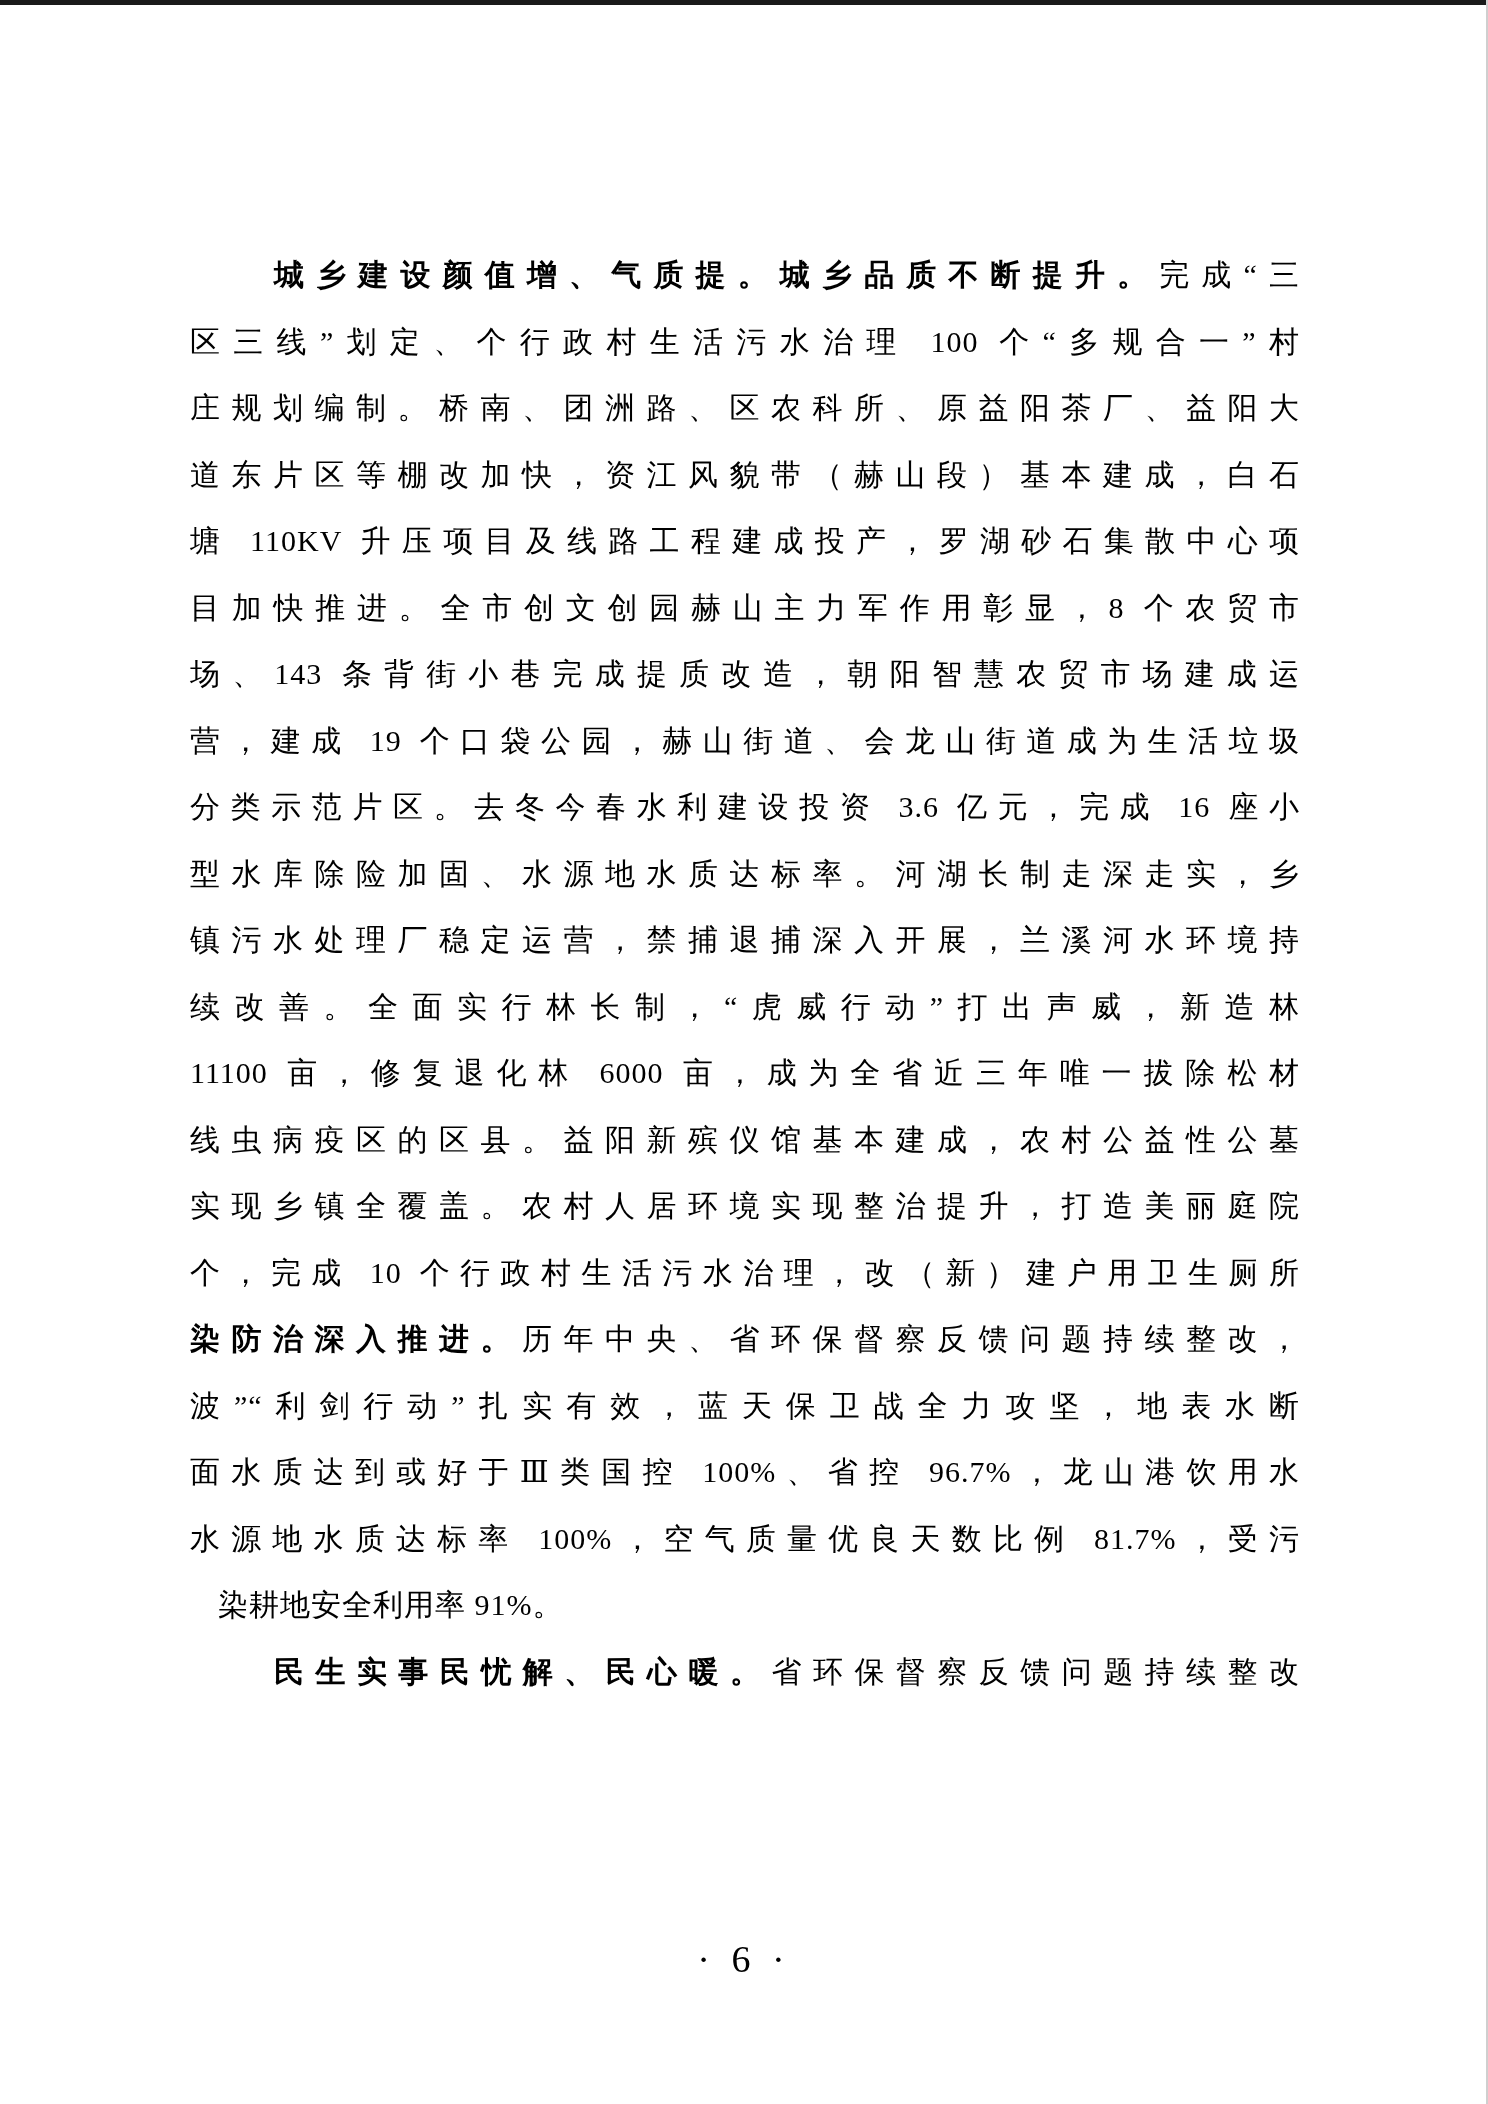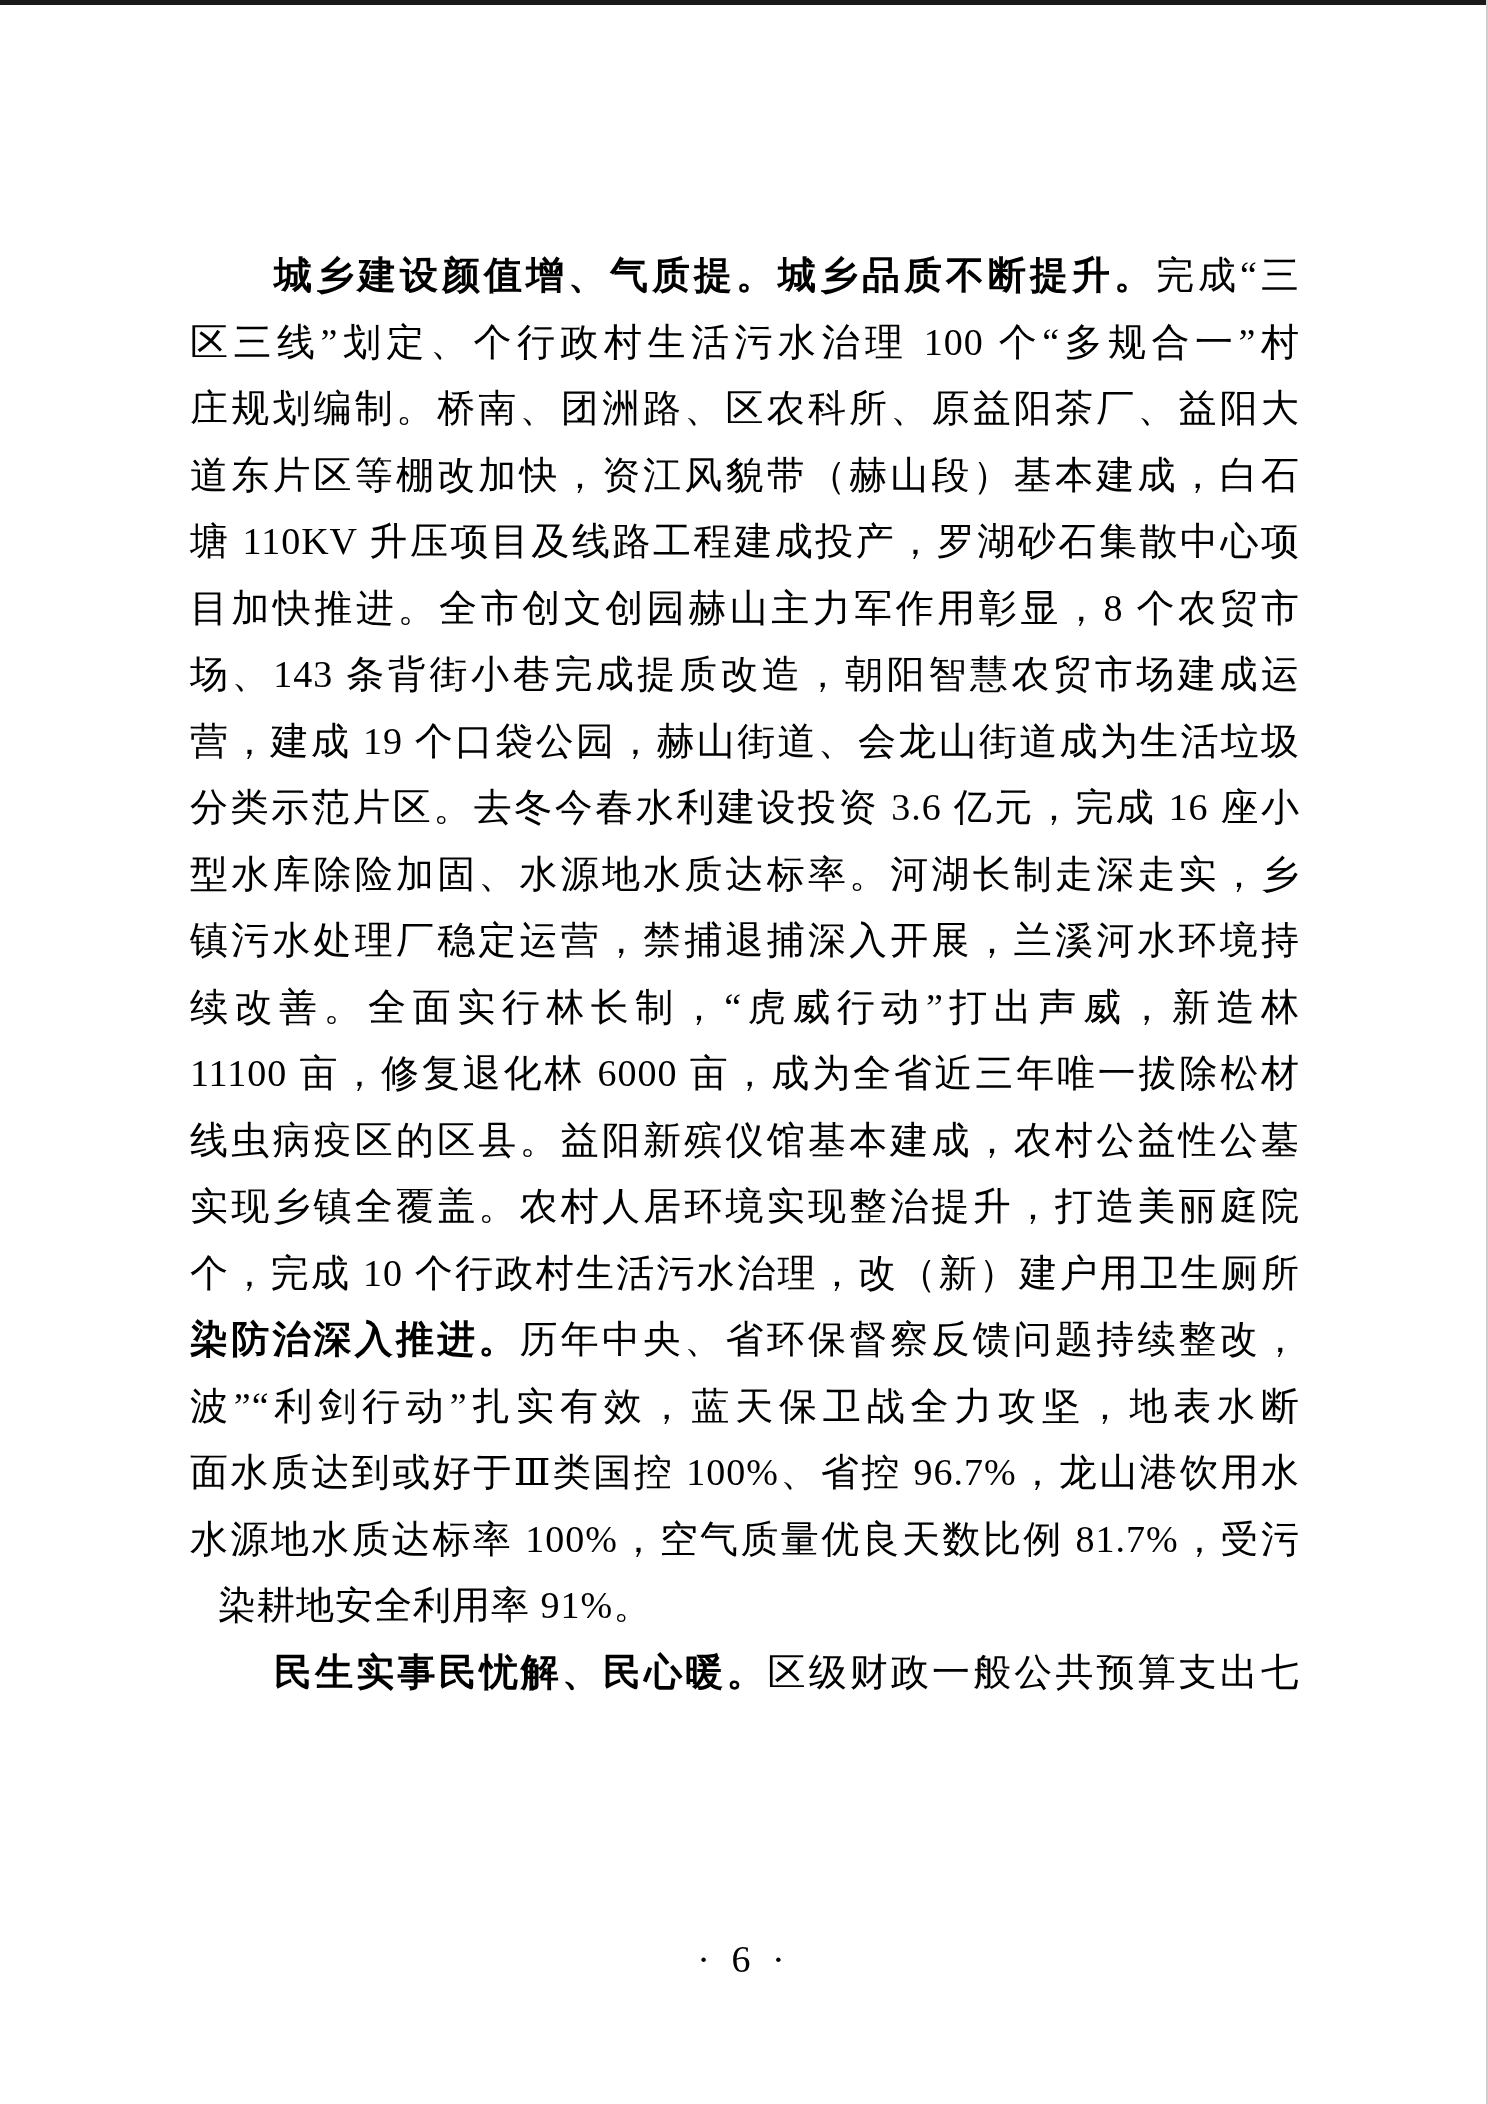--- a/index.html
+++ b/index.html
@@ -23,21 +23,21 @@
   }
   .content {
     position:absolute;
     left:190px; top:242px;
     width:1110px;
   }
   .paragraph { margin:0; padding:0; }
   .line {
     height:66.5px;
     line-height:66.5px;
-    font-size:38px;
+    font-size:30px;
     white-space:nowrap;
     text-align:justify;
     text-align-last:justify;
     letter-spacing:1px;
   }
   .line.first { text-indent:84px; }
   .line.para-end { text-align-last:left;margin-left:28px; }
   .seg { font-weight:400; }
   .seg.bold { font-weight:700; }
   .footer {
@@ -74,17 +74,17 @@
         <div class="line"><span class="seg">线虫病疫区的区县。益阳新殡仪馆基本建成，农村公益性公墓</span></div>
         <div class="line"><span class="seg">实现乡镇全覆盖。农村人居环境实现整治提升，打造美丽庭院</span></div>
         <div class="line"><span class="seg">个，完成 10 个行政村生活污水治理，改（新）建户用卫生厕所</span></div>
         <div class="line"><span class="seg bold">染防治深入推进。</span><span class="seg">历年中央、省环保督察反馈问题持续整改，</span></div>
         <div class="line"><span class="seg">波”“利剑行动”扎实有效，蓝天保卫战全力攻坚，地表水断</span></div>
         <div class="line"><span class="seg">面水质达到或好于Ⅲ类国控 100%、省控 96.7%，龙山港饮用水</span></div>
         <div class="line"><span class="seg">水源地水质达标率 100%，空气质量优良天数比例 81.7%，受污</span></div>
         <div class="line para-end"><span class="seg">染耕地安全利用率 91%。</span></div>
       </div>
       <div class="paragraph">
-        <div class="line first"><span class="seg bold">民生实事民忧解、民心暖。</span><span class="seg">区级财政一般公共预算支出七</span></div>
+        <div class="line first"><span class="seg bold">民生实事民忧解、民心暖。</span><span class="seg">省环保督察反馈问题持续整改</span></div>
       </div>
     </main>
   <div class="footer">· 6 ·</div>
 </div>
 
 </body></html>

